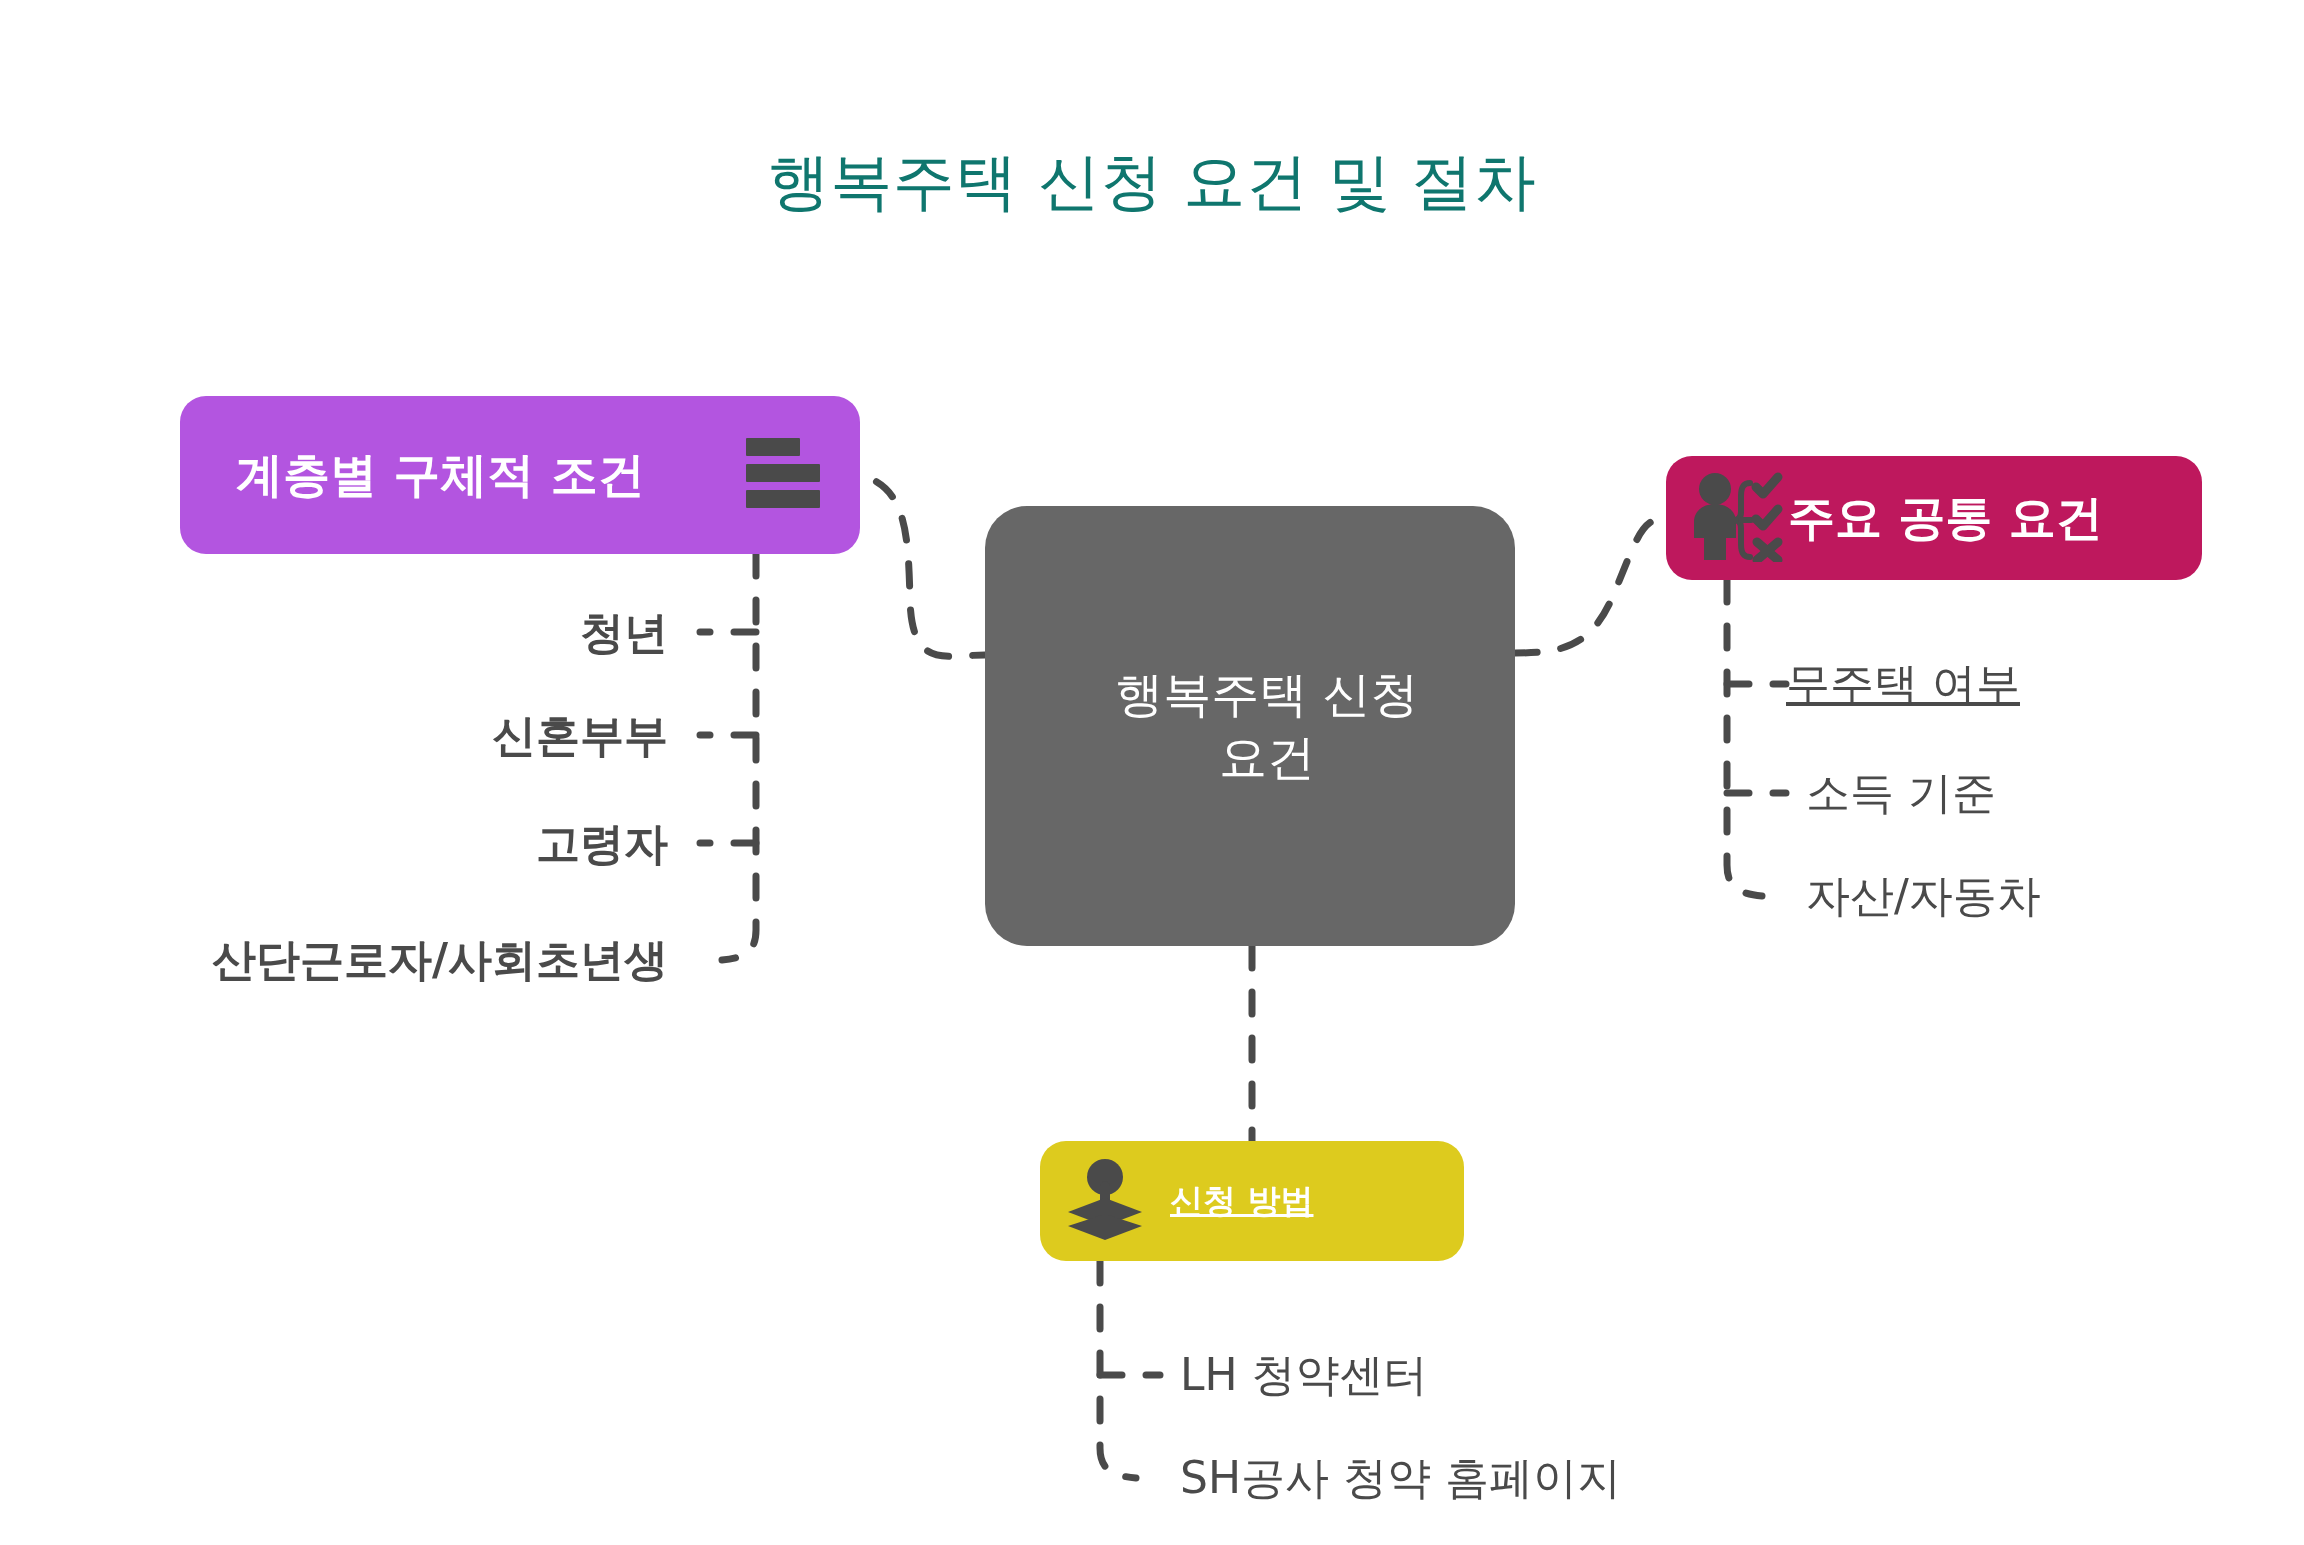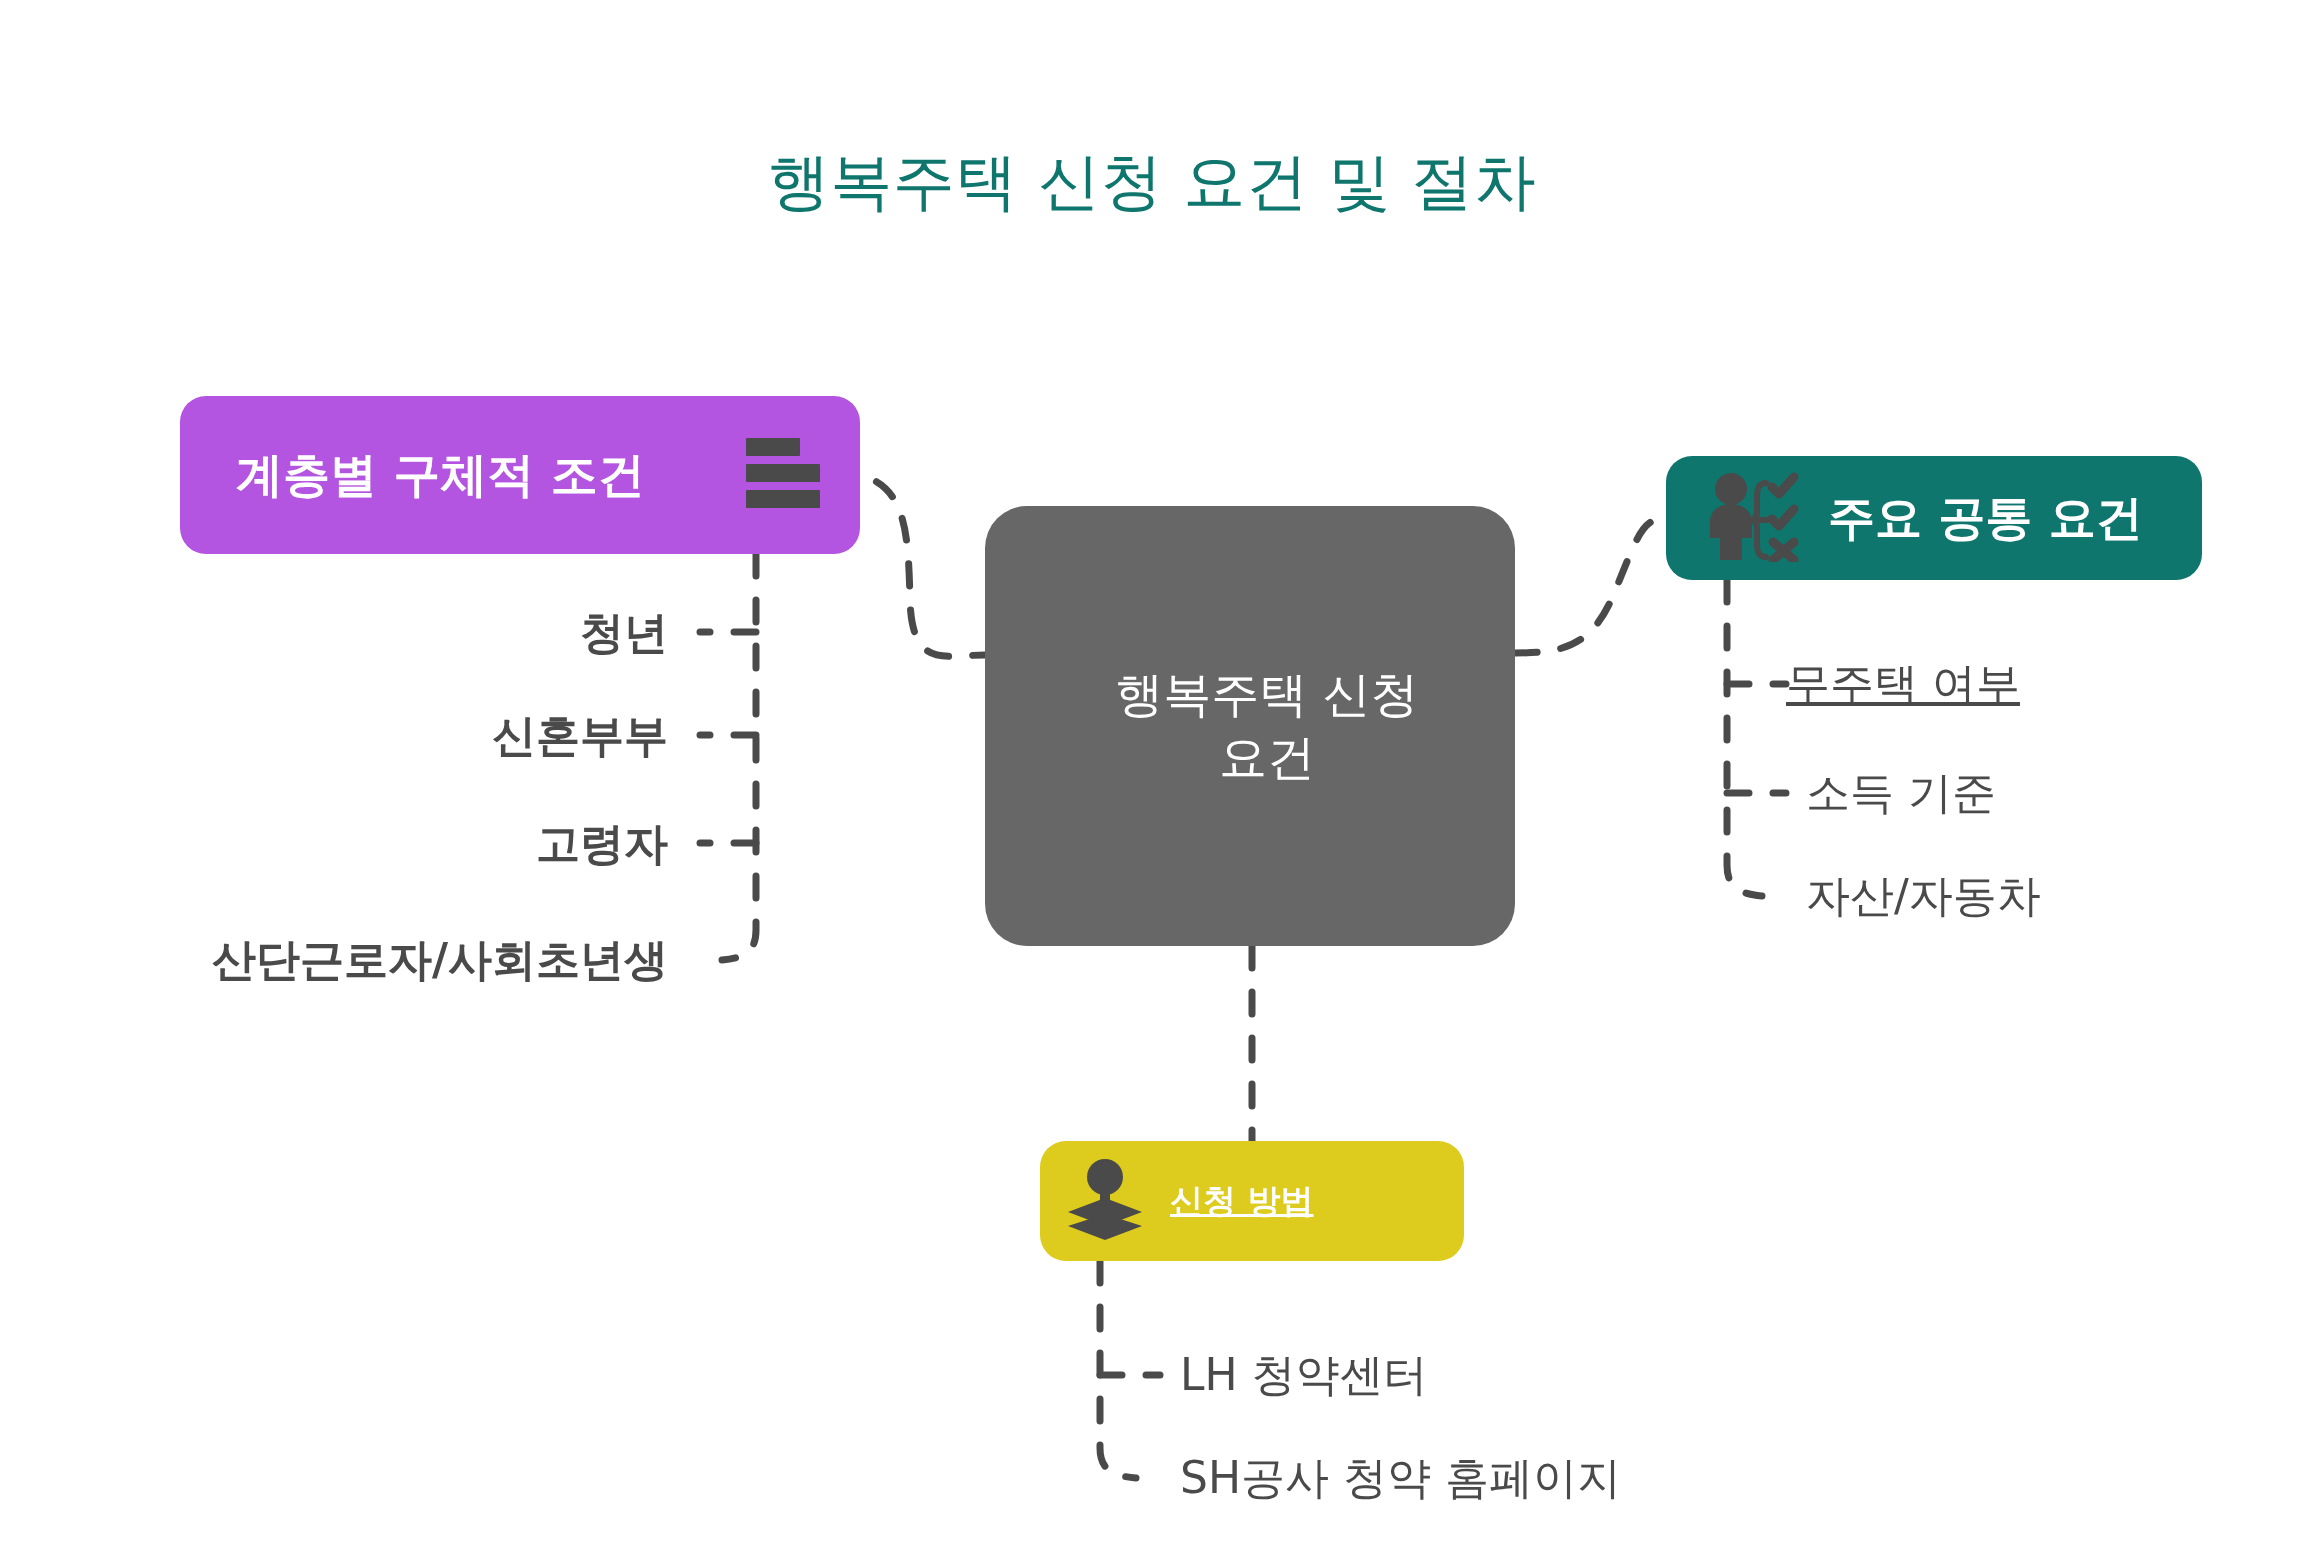--- a/index.html
+++ b/index.html
@@ -86,23 +86,23 @@
     margin-left: 28px;
   }
   #node-tiers .node-label { font-size: 47px; }
 
   
   #node-common {
     left: 1666px;
     top: 456px;
     width: 536px;
     height: 124px;
-    background: #0f766e;
-    padding: 0 30px 0 38px;
-    gap: 28px;
+    background: #be185d;
+    padding: 0 30px 0 22px;
+    gap: 4px;
   }
   #node-common .node-label { font-size: 47px; }
 
   
   #node-apply {
     left: 1040px;
     top: 1141px;
     width: 424px;
     height: 120px;
     background: #ddcb1e;

